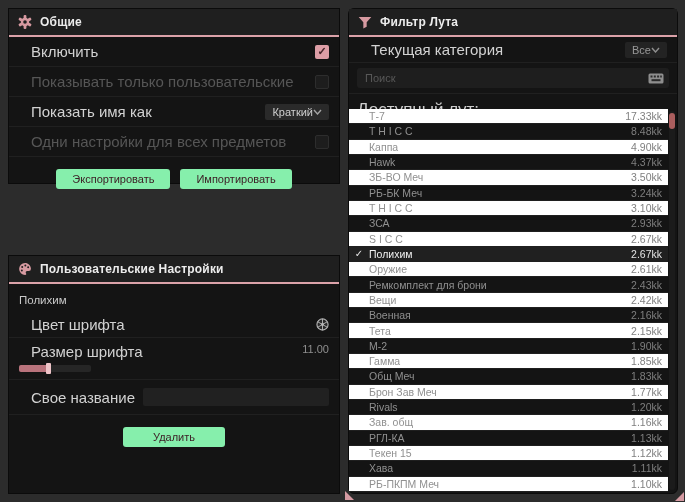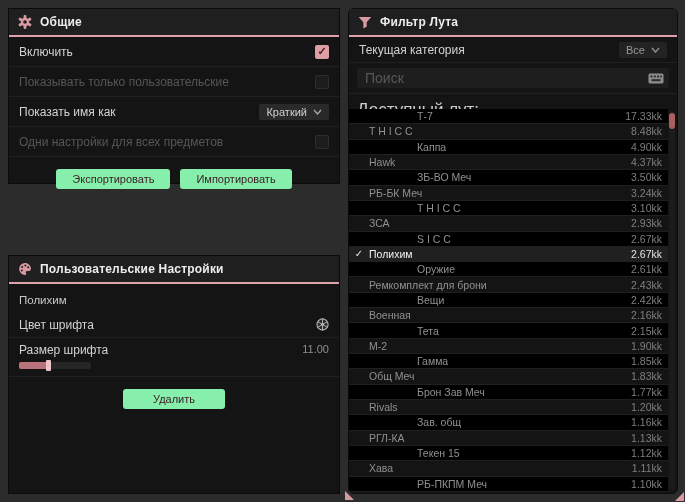--- a/index.html
+++ b/index.html
@@ -26,34 +26,34 @@
   }
   .win-title { font-size:12px; font-weight:bold; color:#ececec; letter-spacing:.2px; }
   .accent-line { height:2px; background:#dba2a9; }
 
   .icon { display:inline-flex; align-items:center; justify-content:center; }
 
   .row {
     display:flex; align-items:center; justify-content:space-between;
     padding:0 10px; border-bottom:1px solid #202020;
   }
-  .lbl { font-size:12px; color:#d2d2d2; }
+  .lbl { font-size:15px; color:#d2d2d2;margin-left:12px; }
   .dim .lbl { color:#565656; }
 
   
   .checkbox {
     width:14px; height:14px; border-radius:2px;
     display:inline-flex; align-items:center; justify-content:center;
   }
   .checkbox.on { background:#dd9ea6; color:#47262b; font-size:11px; font-weight:bold; }
   .checkbox.off { background:#1d1d1d; border:1px solid #2d2d2d; }
 
   
   .combo {
-    display:inline-flex; align-items:center; gap:6px;
+    display:inline-flex; align-items:center; 
     background:#2a2a2a; border-radius:2px; padding:2px 7px;
     font-size:11px; color:#cfcfcf; cursor:pointer;
   }
   .combo.quiet { background:#232323; color:#989898; }
 
   .btn {
     background:#86efac; color:#3d2227; border:none; border-radius:3px;
     font-family:"Liberation Sans", sans-serif;
     font-size:11px; padding:4px 16px; cursor:pointer;
   }
@@ -80,35 +80,35 @@
 
   
   .f-row { height:26px; }
   .search-row { padding:5px 8px; border-bottom:1px solid #202020; }
   .search-box {
     display:flex; align-items:center; background:#1e1e1e; border-radius:3px;
     height:20px; padding:0 5px 0 8px; gap:6px;
   }
   .search-box input {
     flex:1; background:transparent; border:none; outline:none;
-    color:#cfcfcf; font-size:14px; font-family:"Liberation Sans", sans-serif;
+    color:#cfcfcf; font-size:11px; font-family:"Liberation Sans", sans-serif;
   }
   .search-box input::placeholder { color:#585858; }
   .avail-line { padding:6px 8px 4px 8px; font-size:17px; color:#cdcdcd; }
 
   .loot-list {
     position:absolute; left:0; right:9px; top:100px; bottom:1px;
     display:flex; flex-direction:column;
   }
   .litem {
     flex:1 1 0; display:flex; align-items:center;
     border-bottom:1px solid #1f1f1f; font-size:10.5px; color:#909090;
     min-height:0;
   }
-  .litem.alt { background:#000000;gap:48px; }
+  .litem.alt { background:#ffffff; }
   .litem.sel { background:#202020; color:#f0f0f0; }
   .litem .check { width:20px; text-align:center; font-size:10px; color:#e6e6e6; flex:0 0 20px; }
   .litem .liname { flex:1; white-space:nowrap; overflow:hidden; }
   .litem .liprice { flex:0 0 auto; padding-right:6px; color:#7f7f7f; }
   .litem.sel .liprice { color:#e3e3e3; }
 
   .scrollbar {
     position:absolute; right:2px; top:102px; bottom:3px; width:6px;
     background:#1b1b1b; border-radius:3px;
   }
@@ -206,20 +206,24 @@
     <div class="fs-top">
       <span class="lbl">Размер шрифта</span>
       <span class="fs-value">11.00</span>
     </div>
     <div class="slider">
       <span class="slider-fill"></span>
       <span class="slider-handle"></span>
     </div>
   </div>
 
+  <div class="name-row">
+    <span class="lbl">Свое название</span>
+    <input class="text-input" type="text" value="" style="">
+  </div>
 
   <div class="btn-row">
     <button class="btn" style="padding:4px 30px;">Удалить</button>
   </div>
 </section>
 
 <section class="win win-filter">
   <header class="win-head">
     <span class="icon">
       <svg width="14" height="13" viewBox="0 0 20 18">

